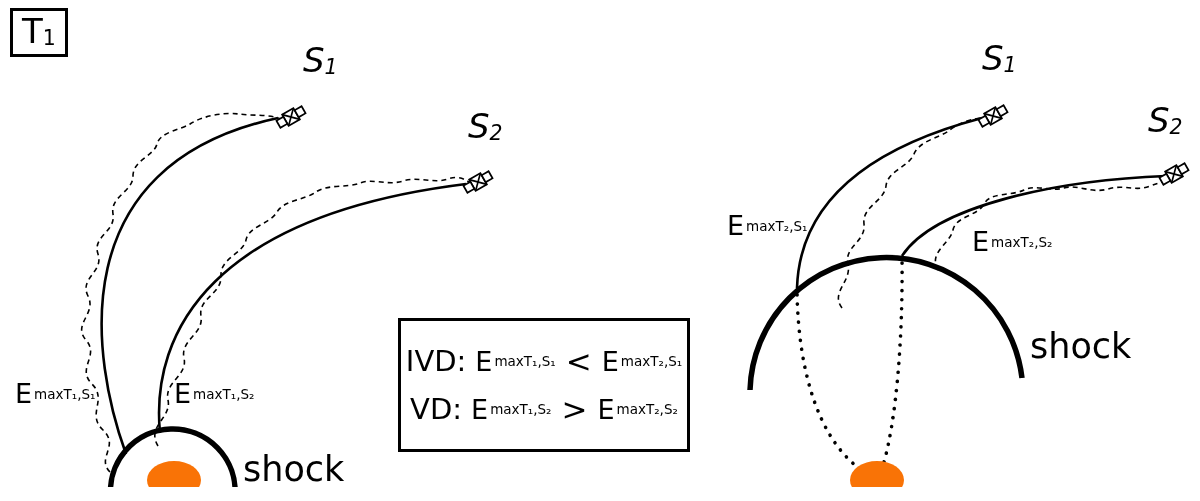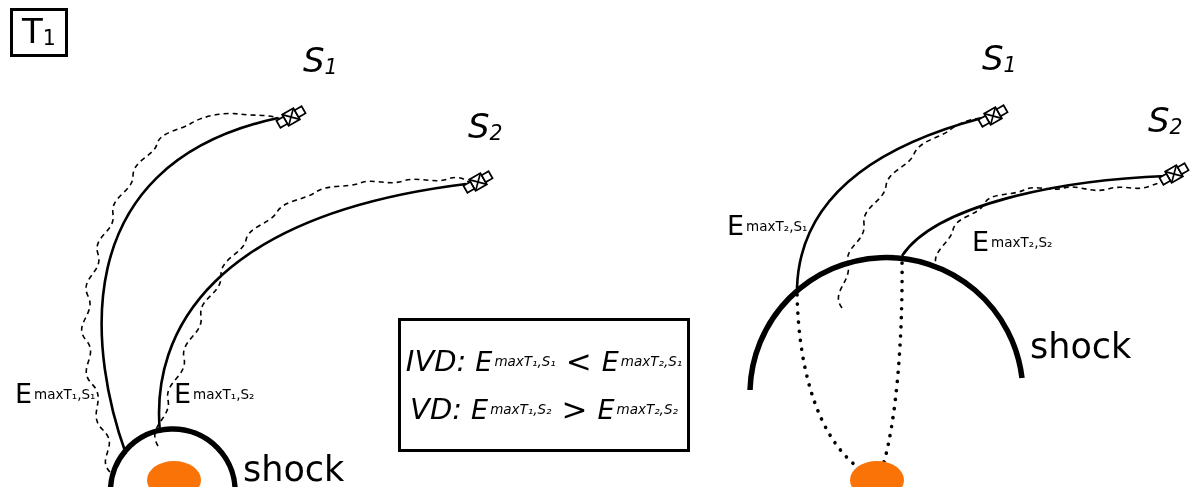--- a/index.html
+++ b/index.html
@@ -23,21 +23,21 @@
   .e-stack {
     display:inline-flex; flex-direction:row; justify-content:center;
     font-size:0.5em; line-height:1.15; margin-left:2px; transform:translateY(1px);
   }
 
   .legend {
     position:absolute; left:398px; top:318px; width:292px; height:134px;
     border:3px solid #000; background:#fff;
     display:flex; flex-direction:column; justify-content:center; gap:12px; padding:6px 8px;
   }
-  .legend-row { display:flex; align-items:center; justify-content:center; gap:9px;font-style:italic; }
+  .legend-row { display:flex; align-items:center; justify-content:center; gap:9px; }
   .legend-name { font-size:29px; }
   .legend-op { font-size:31px; padding:0 1px; }
 </style>
 </head>
 <body>
 
 <div class="canvas">
 
   <svg class="svg-layer" width="1200" height="501" viewBox="0 0 1200 501">
     <defs>

